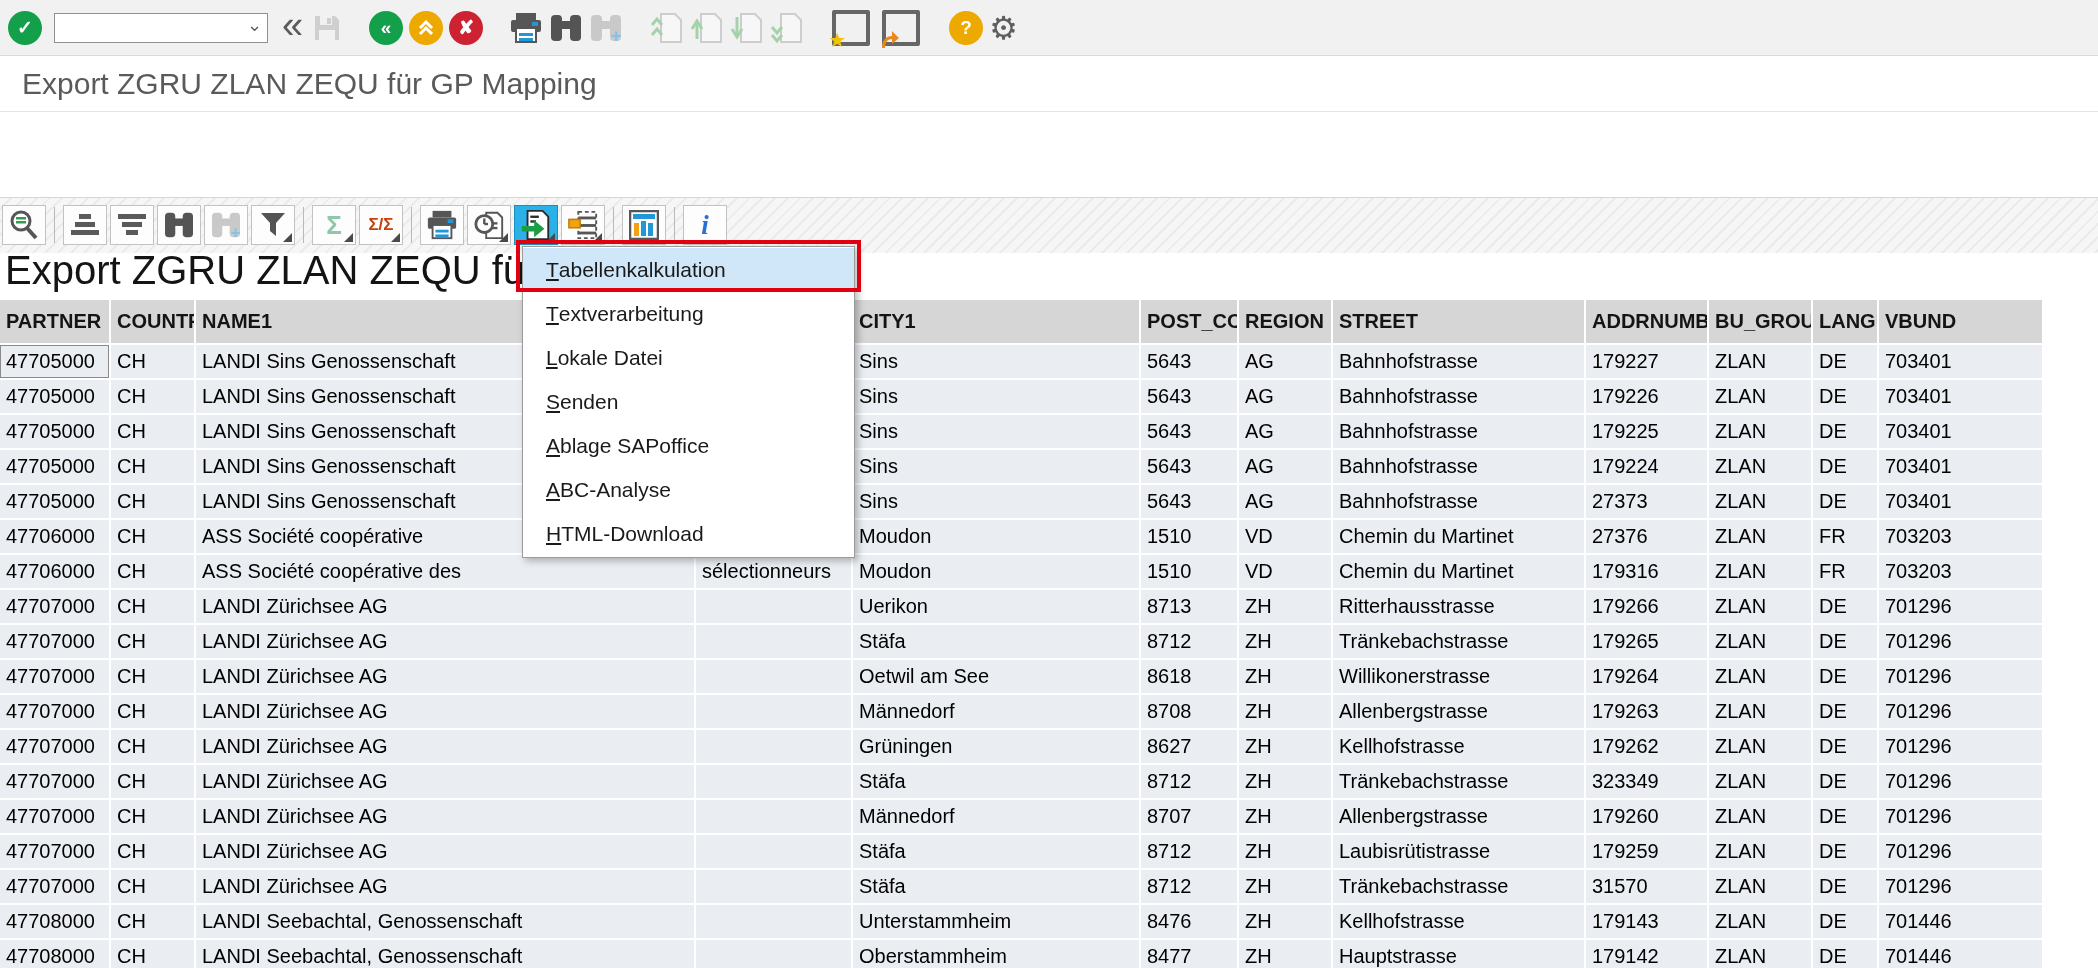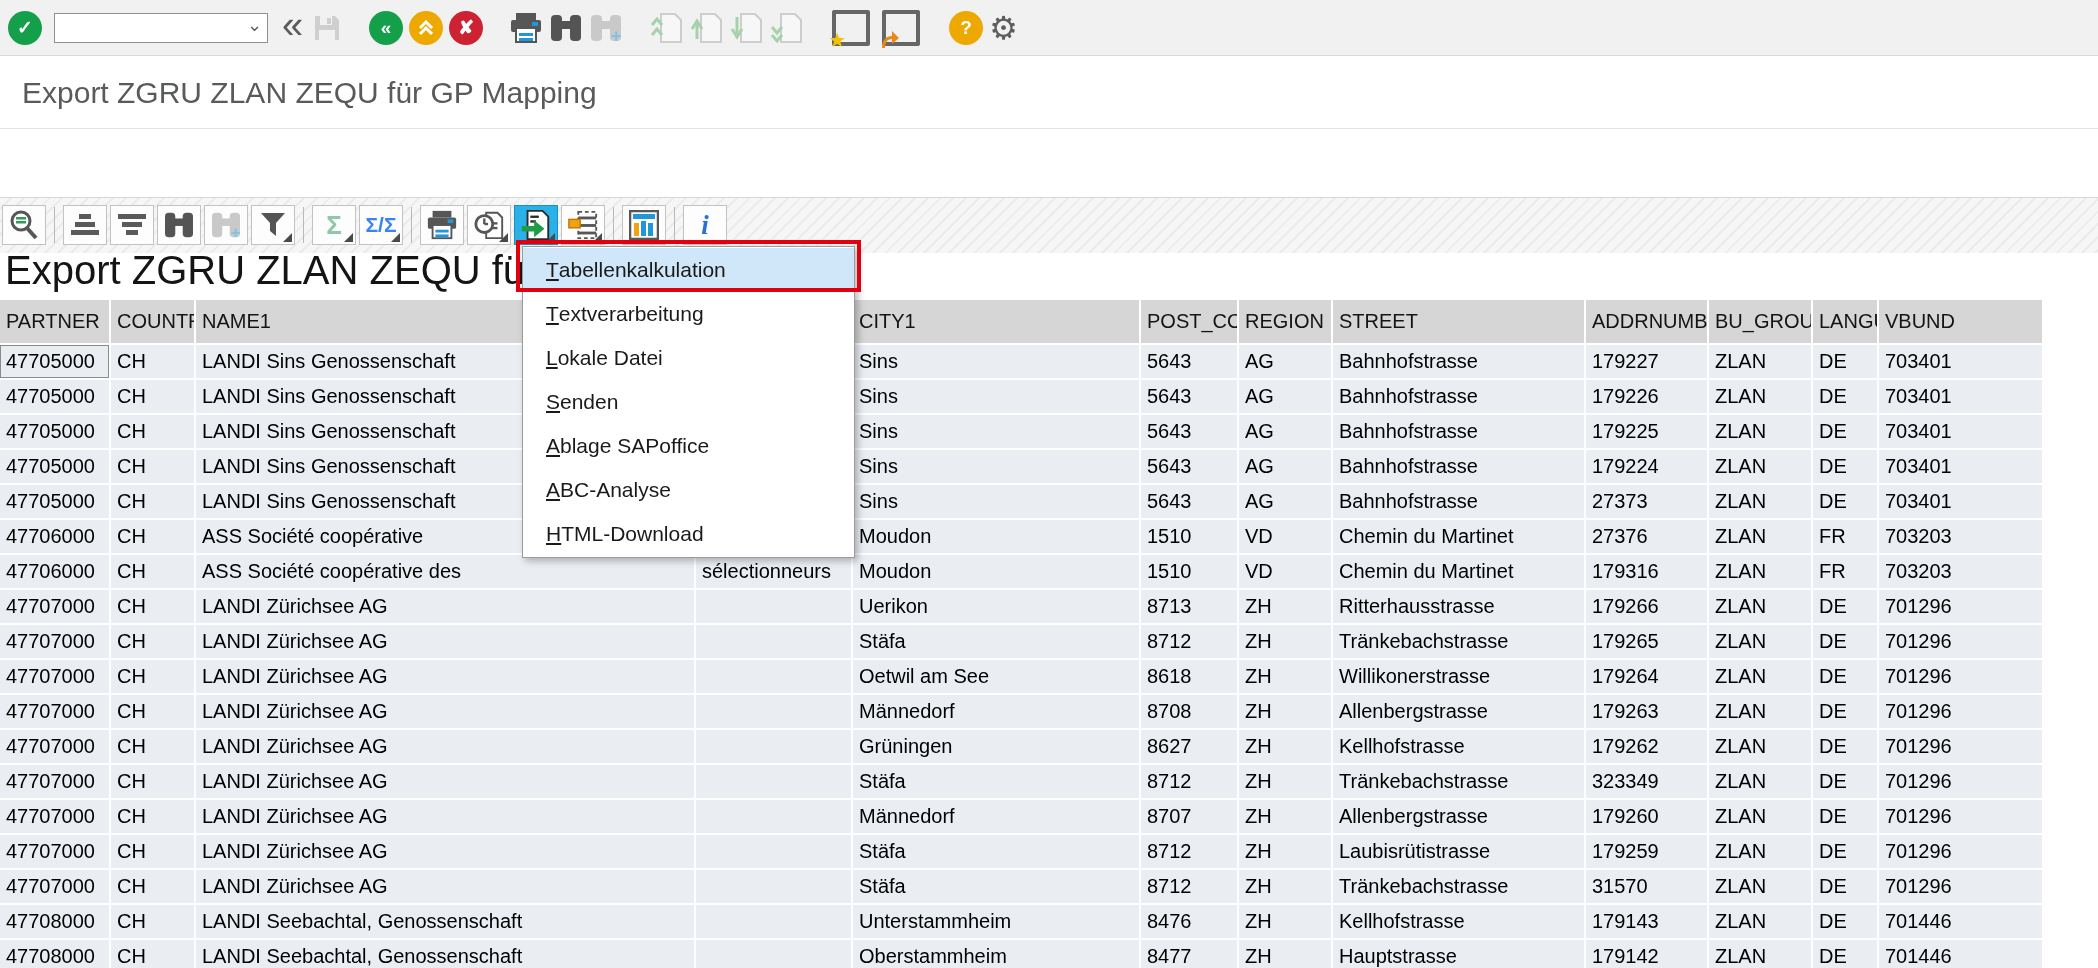--- a/index.html
+++ b/index.html
@@ -19,44 +19,44 @@
           font-size:16px;padding:0 24px 0 6px;font-family:inherit;}
   .cmdchev{position:absolute;right:6px;top:1px;color:#5a5a5a;font-size:18px;pointer-events:none;}
   .bigchev{font-size:38px;color:#5b5b5b;line-height:30px;margin:0 2px 6px 8px;cursor:pointer;}
   .sp{width:14px;flex:0 0 auto;}
   .ticon{flex:0 0 auto;display:flex;align-items:center;justify-content:center;cursor:pointer;background:none;border:none;padding:0;}
   .winbox{position:relative;width:30px;height:28px;border:4px solid #666;border-radius:2px;flex:0 0 auto;margin:0 3px;cursor:pointer;}
   .winbox .star{position:absolute;left:-8px;bottom:-8px;color:#f2c200;font-size:20px;line-height:20px;}
   .gears{font-size:32px;color:#5e5e5e;line-height:32px;cursor:pointer;}
 
   
-  .titlebar{position:absolute;left:0;top:57px;width:100%;height:72px;background:#fff;
+  .titlebar{position:absolute;left:0;top:57px;width:100%;height:55px;background:#fff;
             border-bottom:1px solid #e3e3e3;display:flex;align-items:center;padding-left:22px;box-sizing:border-box;}
   .titlebar span{font-size:30px;color:#595a5c;}
 
   
   .alv-band{position:absolute;left:0;top:197px;width:100%;height:56px;
             background:repeating-linear-gradient(135deg,#f6f6f6 0 7px,#ebebeb 7px 9px);
             border-top:1px solid #d6d6d6;display:flex;align-items:flex-start;padding:7px 0 0 2px;box-sizing:border-box;}
   .abtn{position:relative;width:44px;height:40px;background:#fdfdfd;border:1px solid #c2c2c2;margin-right:3px;
         display:flex;align-items:center;justify-content:center;cursor:pointer;flex:0 0 auto;box-sizing:border-box;}
   .abtn.pressed{background:#2ab1e8;border-color:#1b8fc0;}
   .asep{width:1px;height:36px;background:#b9b9b9;margin:2px 8px 0 5px;flex:0 0 auto;}
   .dd{position:absolute;right:2px;bottom:2px;width:0;height:0;border-left:9px solid transparent;border-bottom:9px solid #4a4a4a;}
   .sum-glyph{font-size:26px;color:#8fc8a8;font-weight:bold;}
-  .subtotal-glyph{font-size:21px;color:#3b82f6;font-weight:bold;}
+  .subtotal-glyph{font-size:17px;color:#c2410c;font-weight:bold;}
   .info-glyph{font-family:"Liberation Serif","DejaVu Serif",serif;font-style:italic;font-weight:bold;font-size:27px;color:#2a6fd6;}
 
   
   .alv-title{position:absolute;left:5px;top:248px;font-size:40px;color:#141414;white-space:nowrap;}
 
   
   .table-wrap{position:absolute;left:0;top:300px;}
   table{border-collapse:collapse;table-layout:fixed;width:2043px;}
-  th{height:44px;background:#d6d6d6;font-weight:normal;text-align:left;font-size:20px;color:#141414;
+  th{height:44px;background:#d6d6d6;font-weight:bold;text-align:left;font-size:20px;color:#141414;
      padding:0 6px;border-right:2px solid #fff;border-bottom:2px solid #fff;overflow:hidden;white-space:nowrap;box-sizing:border-box;}
   td{height:35px;background:#eaeef3;font-size:20px;color:#000;padding:0 6px;
      border-right:2px solid #fff;border-bottom:2px solid #fff;overflow:hidden;white-space:nowrap;box-sizing:border-box;}
   td.focus-cell{box-shadow:inset 0 0 0 1px #8a8a8a;}
 
   
   .export-menu{position:absolute;left:522px;top:246px;width:331px;background:#fff;border:1px solid #9b9b9b;
                box-shadow:3px 3px 7px rgba(0,0,0,.28);padding:1px 0;z-index:20;}
   .menu-item{height:44px;display:flex;align-items:center;padding-left:23px;font-size:21px;color:#1a1a1a;cursor:pointer;}
   .menu-item.hl{background:#cfe7f8;}

